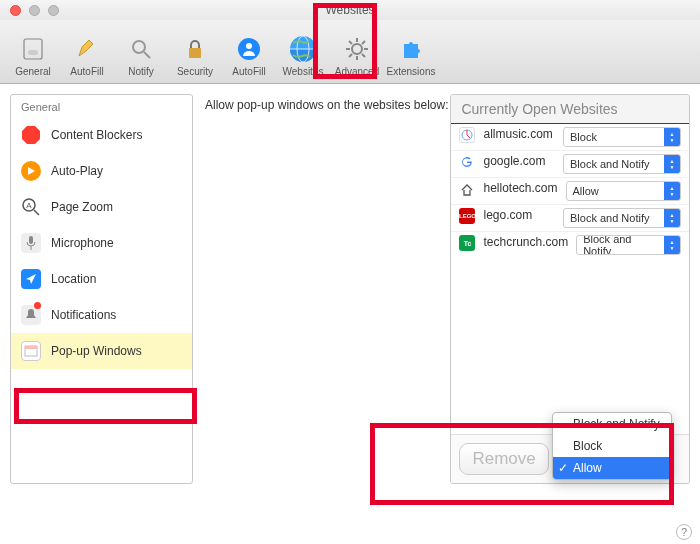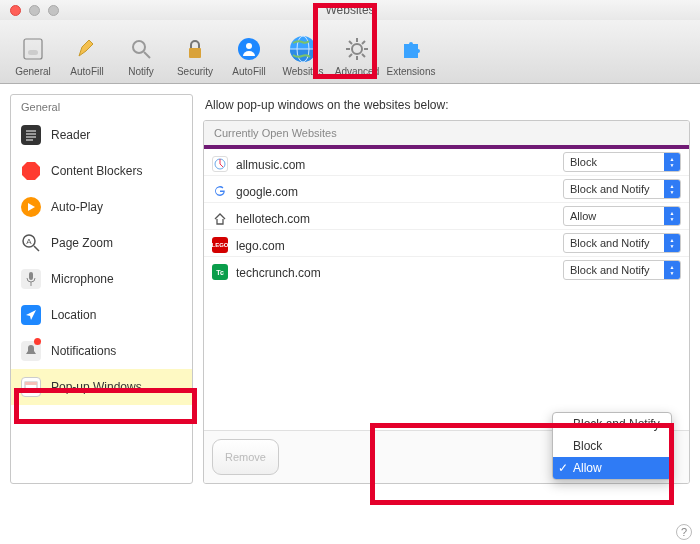--- a/index.html
+++ b/index.html
@@ -25,37 +25,37 @@
 
   
   .sidebar { width:183px; background:#fff; border:1px solid #c8c8c8; border-radius:3px; overflow:hidden; }
   .sb-head { font-size:11px; color:#777; padding:6px 10px 4px; }
   .sb-item { display:flex; align-items:center; gap:10px; padding:8px 10px; font-size:12px; color:#333; cursor:pointer; min-height:35px; position:relative; }
   .sb-item.selected { background:#fef9c3; }
   .sb-ic { width:20px; height:20px; border-radius:4px; display:flex; align-items:center; justify-content:center; font-size:12px; color:#fff; flex-shrink:0; }
   .notif-dot { position:absolute; width:7px; height:7px; background:#ff3b30; border-radius:50%; left:23px; top:5px; }
 
   
-  .panel { flex:1; display:flex; flex-direction:column; }
+  .panel { flex:1; display:flex; flex-direction:row; }
   .panel-title { font-size:12px; color:#333; padding:4px 2px 8px; }
   .site-box { flex:1; border:1px solid #c8c8c8; border-radius:3px; background:#fff; display:flex; flex-direction:column; overflow:hidden; }
-  .site-head { background:#f4f4f4; font-size:11px; color:#888; padding:6px 10px; border-bottom:4px solid #701a75; }
+  .site-head { background:#f4f4f4; font-size:14px; color:#888; padding:6px 10px; border-bottom:1px solid #701a75; }
   .site-list { flex:1; overflow:auto; }
-  .site-row { display:flex; align-items:flex-end; padding:3px 8px; gap:8px; min-height:26px; }
+  .site-row { display:flex; align-items:flex-start; padding:3px 8px; gap:8px; min-height:26px; }
   .site-row:not(:last-child){ border-bottom:1px solid #f0f0f0; }
   .fav { width:16px; height:16px; border-radius:3px; display:flex; align-items:center; justify-content:center; font-size:9px; font-weight:bold; flex-shrink:0; }
   .domain { flex:1; font-size:12px; color:#333; }
   .dd { display:flex; align-items:center; background:#fff; border:1px solid #ccc; border-radius:3px; height:20px; font-size:11px; color:#333; overflow:hidden; width:118px; }
   .dd span { flex:1; padding:0 6px; }
   .dd .arrows { width:16px; height:100%; background:#2f7bf5; display:flex; flex-direction:column; align-items:center; justify-content:center; }
   .dd .arrows::before { content:"▲"; color:#fff; font-size:5px; line-height:6px; }
   .dd .arrows::after { content:"▼"; color:#fff; font-size:5px; line-height:6px; }
 
   .footer { display:flex; align-items:center; gap:10px; padding:8px; border-top:1px solid #e0e0e0; background:#fafafa; }
-  .remove-btn { font-size:11px; color:#bbb; background:linear-gradient(#fff,#f0f0f0); border:1px solid #ccc; border-radius:9px; padding:11px 12px; }
+  .remove-btn { font-size:17px; color:#bbb; background:linear-gradient(#fff,#f0f0f0); border:1px solid #ccc; border-radius:9px; padding:5px 12px; }
   .other-label { font-size:12px; color:#555; margin-left:auto; }
 
   
   .popup { position:absolute; right:28px; bottom:44px; width:120px; background:#fff; border:1px solid #bbb; border-radius:4px; box-shadow:0 4px 12px rgba(0,0,0,.25); overflow:hidden; z-index:10; }
   .popup-item { font-size:12px; padding:4px 8px 4px 20px; position:relative; color:#333; }
   .popup-item.sel { background:#2f7bf5; color:#fff; }
   .popup-item.sel::before { content:"✓"; position:absolute; left:5px; }
 
   
   .annot { position:absolute; border:5px solid #e4002b; pointer-events:none; z-index:20; }
@@ -159,31 +159,20 @@
     <div class="lbl">Extensions</div>
   </div>
 </div>
 
 <div class="content">
 
   <div class="sidebar">
     <div class="sb-head">General</div>
 
     <div class="sb-item">
-      <div class="sb-ic" style="background:#333">
-          <svg width="12" height="12">
-            <line x1="1" y1="2" x2="11" y2="2" stroke="#fff"></line>
-            <line x1="1" y1="5" x2="11" y2="5" stroke="#fff"></line>
-            <line x1="1" y1="8" x2="11" y2="8" stroke="#fff"></line>
-            <line x1="1" y1="11" x2="8" y2="11" stroke="#fff"></line>
-          </svg>
-        </div>
-      <span>Reader</span>
-    </div>
-    <div class="sb-item">
       <div class="sb-ic" style="background:transparent">
           <svg width="20" height="20">
             <polygon points="6,1 14,1 19,6 19,14 14,19 6,19 1,14 1,6" fill="#ff3b30"></polygon>
           </svg>
         </div>
       <span>Content Blockers</span>
     </div>
     <div class="sb-item">
       <div class="sb-ic" style="background:#ff9500;border-radius:50%">
           <svg width="10" height="10">

